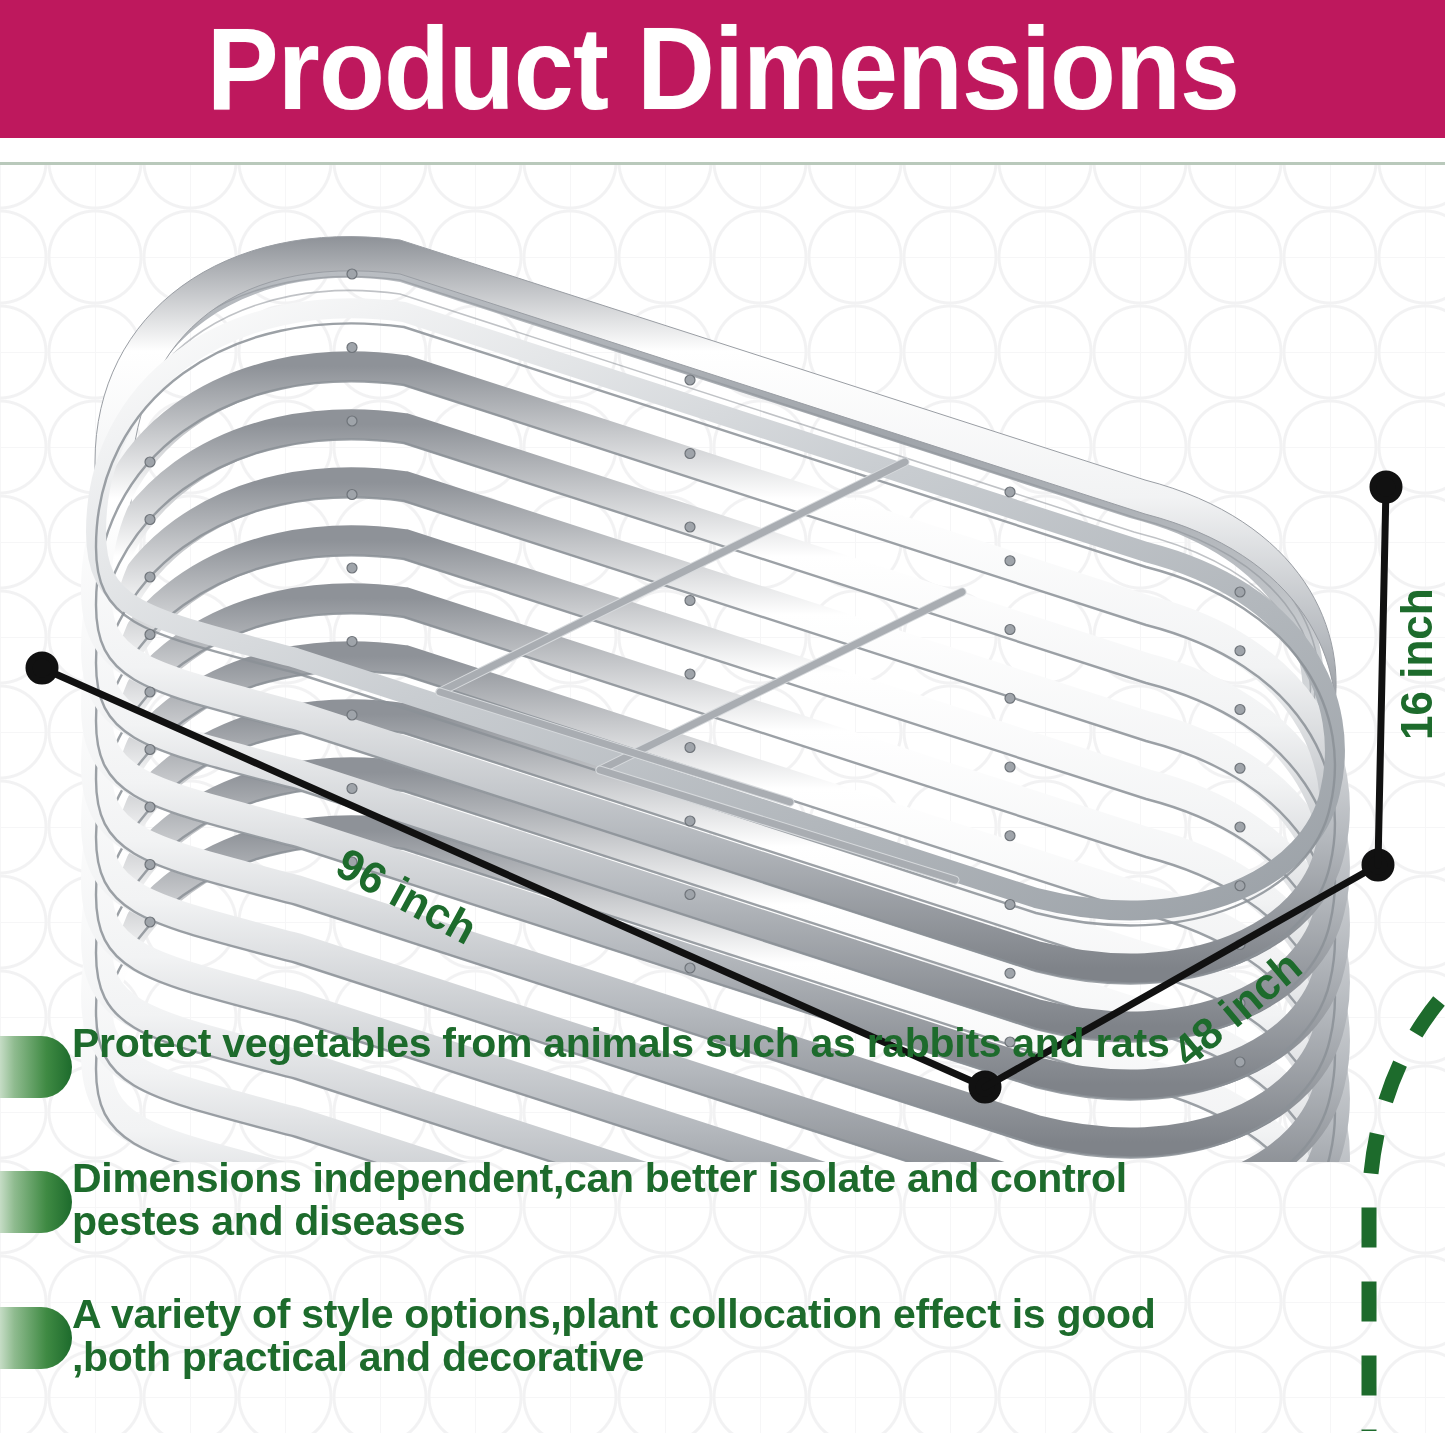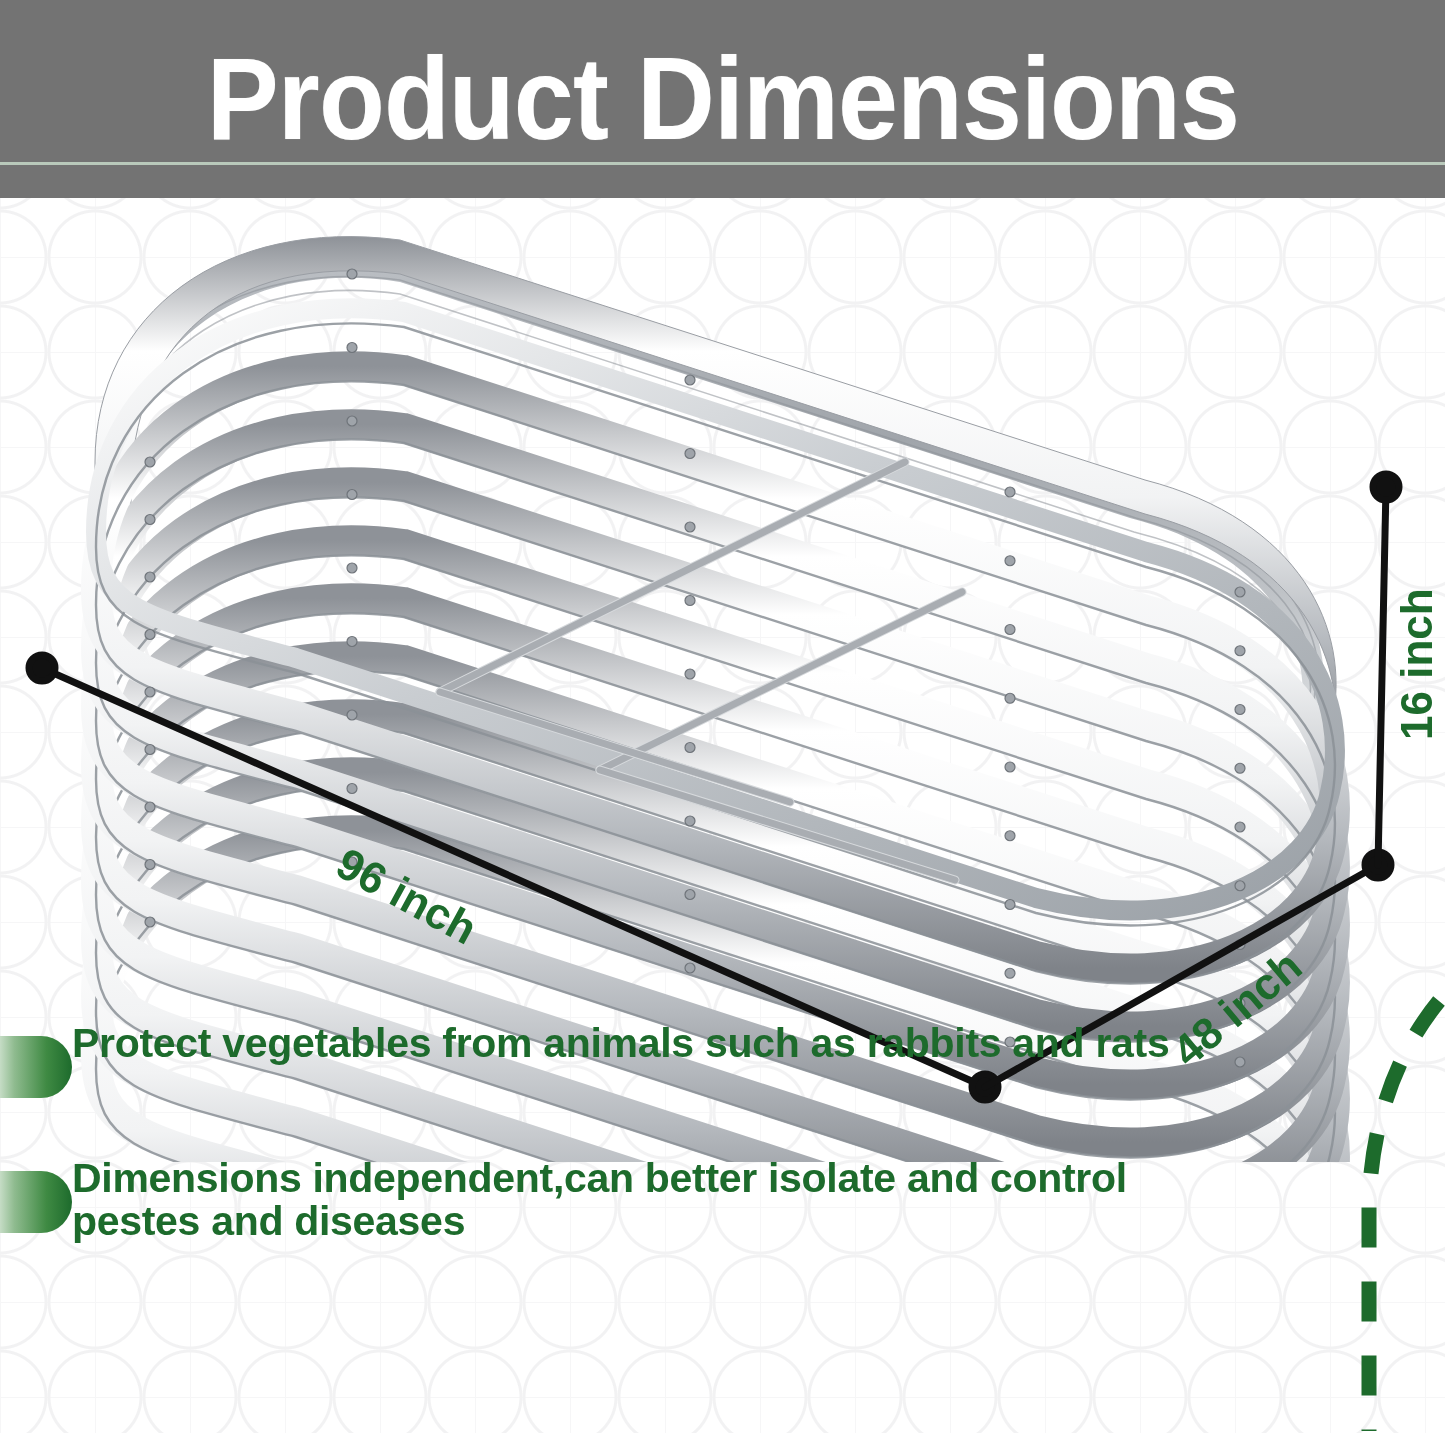--- a/index.html
+++ b/index.html
@@ -24,22 +24,22 @@
       linear-gradient(to right, #f6f6f7 0 1px, rgba(0,0,0,0) 1px 100%),
       linear-gradient(to bottom, #f6f6f7 0 1px, rgba(0,0,0,0) 1px 100%);
     background-size:95px 95px;
     background-position:0 0, 0 0, 0 0, 0 0, 0 0, 0 0;
     opacity:.95;
     z-index:0;
   }
 
   
   #header-banner{
-    position:absolute; left:0; top:0; width:1445px; height:198px;
-    background:#737373;
+    position:absolute; left:0; top:0; width:1445px; height:138px;
+    background:#be185d;
     display:flex; align-items:center; justify-content:center;
     z-index:5;
   }
   #header-banner .title{
     color:#ffffff;
     font-size:116px;
     font-weight:bold;
     letter-spacing:-1px;
     transform:scaleX(.93);
     line-height:1;
@@ -286,13 +286,17 @@
 
 <div id="feature-list">
   <div class="feature-row">
     <div class="bullet-pill"></div>
     <div class="feature-text">Protect vegetables from animals such as rabbits and rats</div>
   </div>
   <div class="feature-row">
     <div class="bullet-pill"></div>
     <div class="feature-text">Dimensions independent,can better isolate and control pestes and diseases</div>
   </div>
+  <div class="feature-row">
+    <div class="bullet-pill"></div>
+    <div class="feature-text">A variety of style options,plant collocation effect  is good ,both practical and decorative</div>
+  </div>
 </div>
 
 </body></html>

